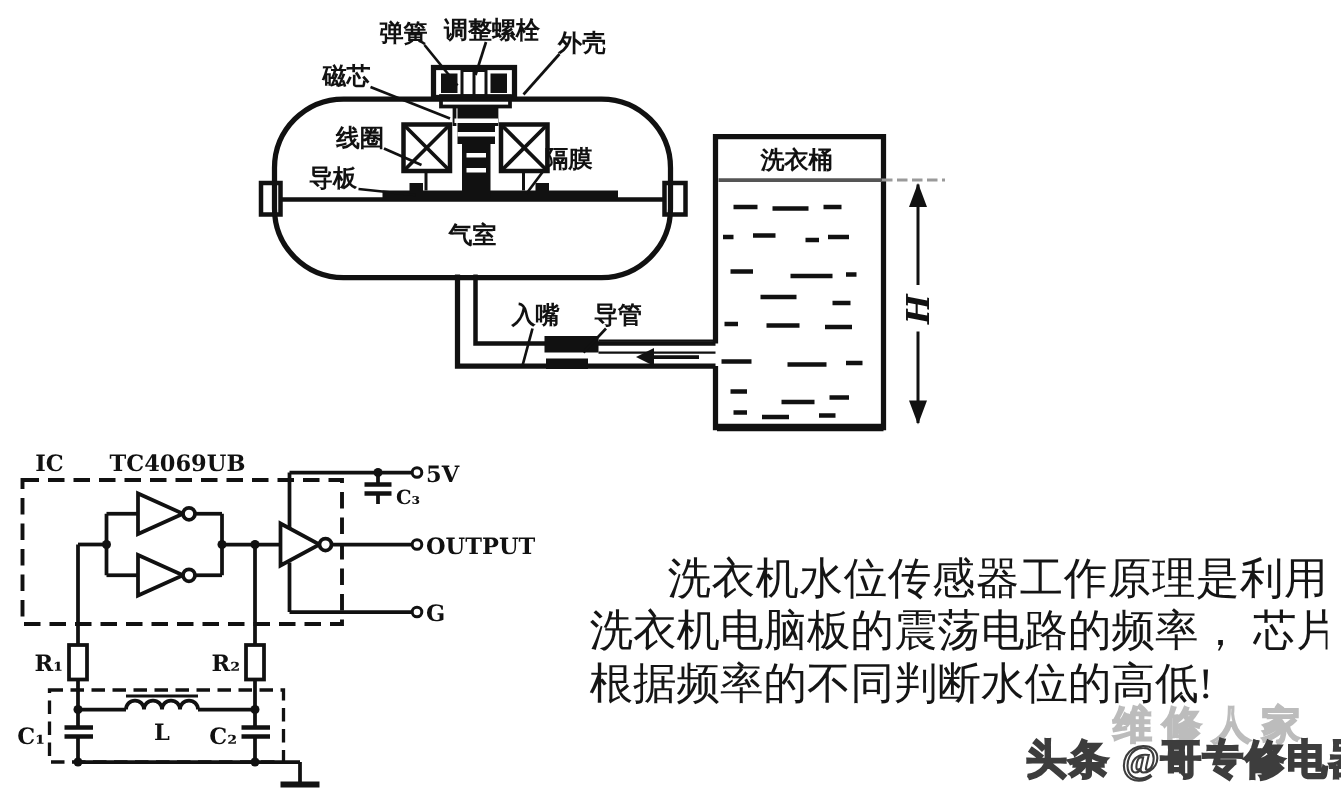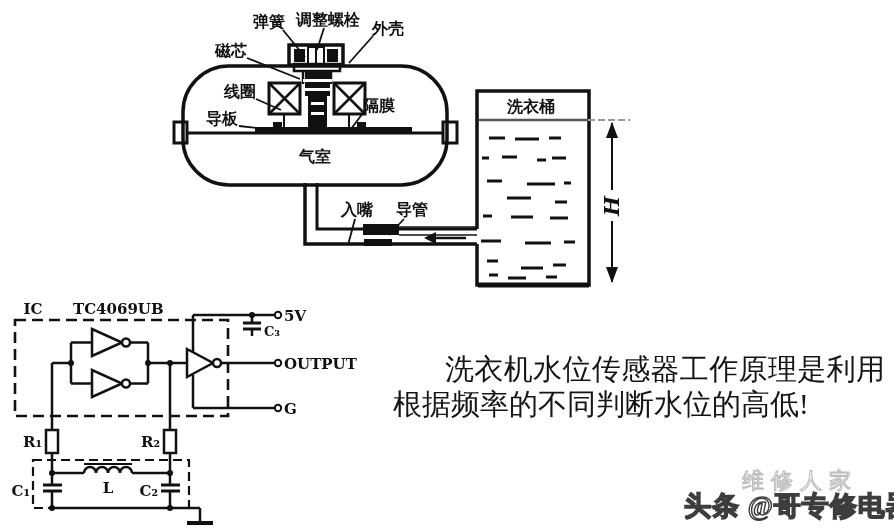--- a/index.html
+++ b/index.html
@@ -13,24 +13,24 @@
   .cir-label{font-size:15px;font-weight:bold;font-family:"DejaVu Serif","Liberation Serif",serif;}
   .cir-small{font-size:13px;font-weight:bold;font-family:"DejaVu Serif","Liberation Serif",serif;}
   #description{
     position:absolute;left:393px;top:352px;width:492px;
     font-size:29px;line-height:35px;color:#151515;
     font-family:"Liberation Serif","DejaVu Serif",serif;
   }
   #description .dline{
     text-align:justify;text-align-last:justify;white-space:nowrap;overflow:hidden;
   }
-  #description .dline.first{padding-left:52px;width:440px;}
+  #description .dline.first{padding-left:52px;width:440px;margin-top:17px;}
   #description .dline.last{text-align:left;text-align-last:left;font-family:Liberation Serif, serif;}
   #watermark-faint{
-    position:absolute;left:742px;top:466px;font-size:22px;font-weight:normal;
+    position:absolute;left:742px;top:466px;font-size:26px;font-weight:bold;
     color:#ffffff;-webkit-text-stroke:1.1px #bcbcbc;letter-spacing:7px;white-space:nowrap;
     font-family:"Liberation Serif",serif;
   }
   #watermark-brand{
     position:absolute;left:684px;top:488px;font-size:27px;font-weight:bold;
     color:#ffffff;-webkit-text-stroke:1.4px #3d3d3d;letter-spacing:1px;white-space:nowrap;
     font-family:"Liberation Serif",serif;
   }
 </style>
 </head>
@@ -262,17 +262,18 @@
       <text class="cir-label" x="160" y="447" text-anchor="end">R₂</text>
       <text class="cir-label" x="30" y="496" text-anchor="end">C₁</text>
       <text class="cir-label" x="158" y="496" text-anchor="end">C₂</text>
       <text class="cir-label" x="108" y="493" text-anchor="middle">L</text>
     </g>
   </g>
 </svg>
 
 <div id="description">
   <div class="dline first">洗衣机水位传感器工作原理是利用</div>
+  <div class="dline">洗衣机电脑板的震荡电路的频率， 芯片</div>
   <div class="dline last">根据频率的不同判断水位的高低!</div>
 </div>
 
 <div id="watermark-faint">维修人家</div>
 <div id="watermark-brand">头条 @哥专修电器</div>
 
 </body></html>

